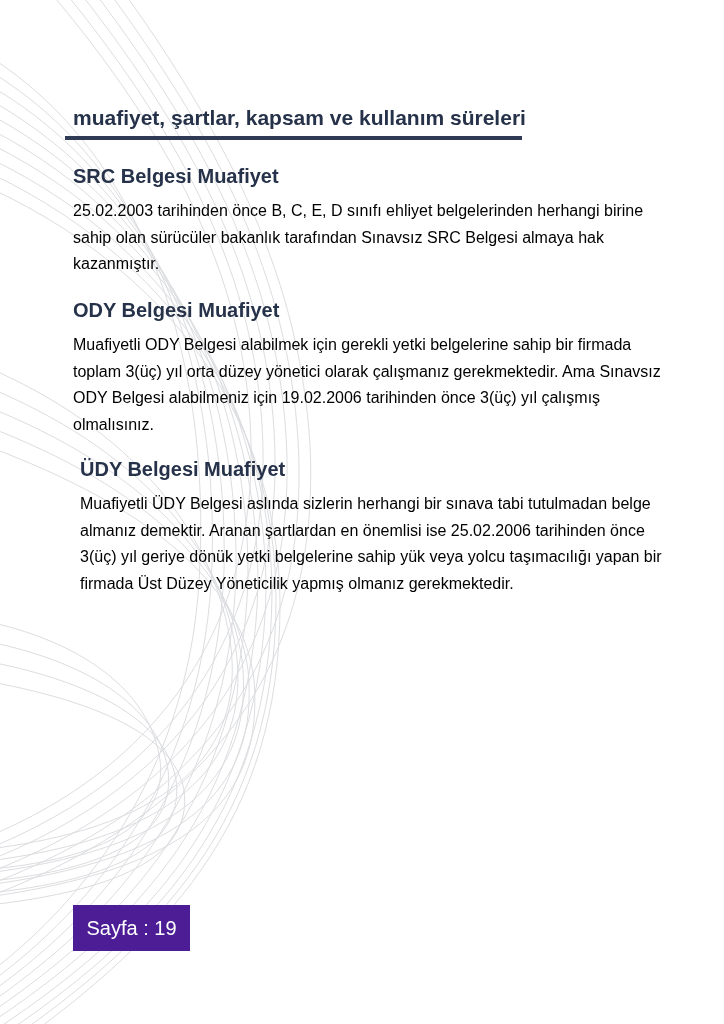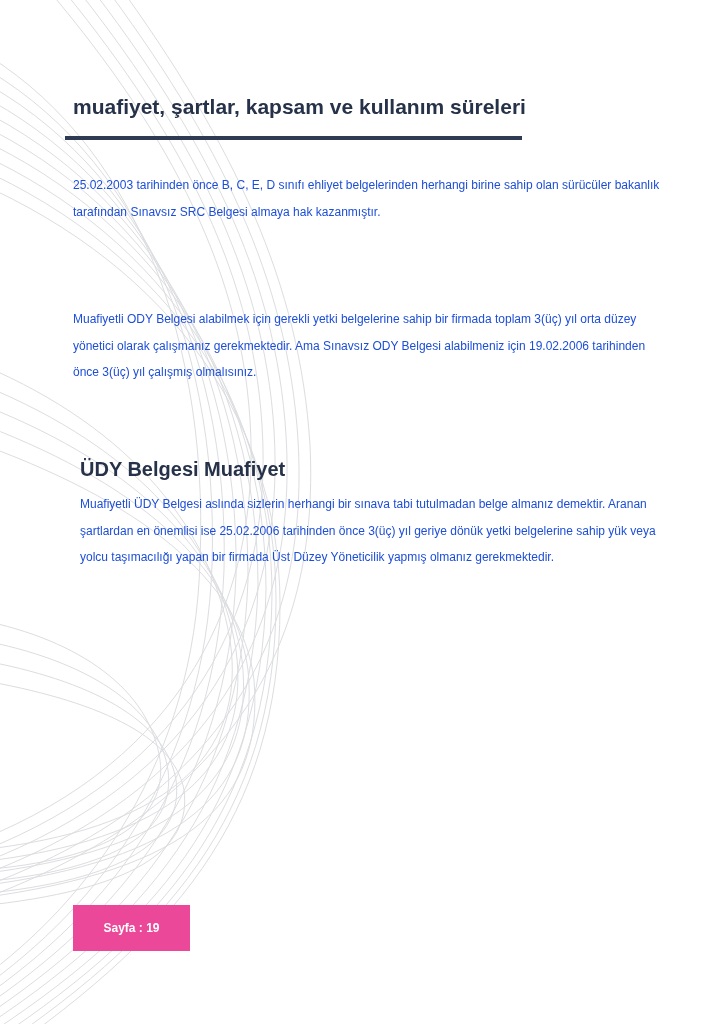--- a/index.html
+++ b/index.html
@@ -4,43 +4,43 @@
   <style>
     html, body { margin: 0; padding: 0; }
     body {
       width: 724px; height: 1024px; position: relative; overflow: hidden;
       background: #ffffff;
       font-family: "Liberation Sans", sans-serif;
     }
     .bg-lines { position: absolute; left: 0; top: 0; width: 724px; height: 1024px; z-index: 0; }
     .content { position: absolute; left: 0; top: 0; width: 724px; height: 1024px; z-index: 1; }
     .page-title {
-      position: absolute; left: 73px; top: 95px;
+      position: absolute; left: 73px; top: 106px;
       font-size: 21px; font-weight: bold; color: #263249;
       white-space: nowrap;
     }
     .title-rule {
       position: absolute; left: 65px; top: 136px; width: 457px; height: 4px;
       background: #2f3b55;
     }
     .section { position: absolute; left: 73px; width: 590px; }
     .section h2 {
       margin: 0; font-size: 20px; font-weight: bold; color: #263249;
       line-height: 26px;
     }
     .section p {
-      margin: 9px 0 0 0; font-size: 12px; color: #1d4ed8;
+      margin: 9px 0 0 0; font-size: 16px; color: #000000;
       line-height: 26.5px;
     }
     .s1 { top: 163px; }
     .s2 { top: 297px; }
     .s3 { top: 456px; margin-left: 7px; }
     .page-badge {
       position: absolute; left: 73px; top: 905px; width: 117px; height: 46px;
-      background: #ec4899; color: #ffffff; font-weight: bold; font-size: 12px;
+      background: #4c1d95; color: #ffffff; font-weight: normal; font-size: 20px;
       display: flex; align-items: center; justify-content: center;
     }
   </style>
 </head>
 <body>
 
 <svg class="bg-lines" viewBox="0 0 724 1024" xmlns="http://www.w3.org/2000/svg">
   <g fill="none" stroke="#dcdde0" stroke-width="1">
 
     <path d="M-40 40 C 120 120, 210 320, 200 560 C 195 760, 90 900, -20 980"></path>
@@ -72,24 +72,26 @@
     <path d="M-20 660 C 90 680, 166 720, 176 780 C 184 840, 126 880, -20 894"></path>
     <path d="M-20 680 C 95 700, 174 735, 184 790 C 192 850, 134 890, -20 906"></path>
   </g>
 </svg>
 
 <div class="content">
   <div class="page-title">muafiyet, şartlar, kapsam ve kullanım süreleri</div>
   <div class="title-rule"></div>
 
   <div class="section s1">
+    <h2>SRC Belgesi Muafiyet</h2>
     <p>25.02.2003 tarihinden önce B, C, E, D sınıfı ehliyet belgelerinden herhangi birine sahip olan sürücüler bakanlık tarafından Sınavsız SRC Belgesi almaya hak kazanmıştır.</p>
   </div>
 
   <div class="section s2">
+    <h2>ODY Belgesi Muafiyet</h2>
     <p>Muafiyetli ODY Belgesi alabilmek için gerekli yetki belgelerine sahip bir firmada toplam 3(üç) yıl orta düzey yönetici olarak çalışmanız gerekmektedir. Ama Sınavsız ODY Belgesi alabilmeniz için 19.02.2006 tarihinden önce 3(üç) yıl çalışmış olmalısınız.</p>
   </div>
 
   <div class="section s3">
     <h2>ÜDY Belgesi Muafiyet</h2>
     <p>Muafiyetli ÜDY Belgesi aslında sizlerin herhangi bir sınava tabi tutulmadan belge almanız demektir. Aranan şartlardan en önemlisi ise 25.02.2006 tarihinden önce 3(üç) yıl geriye dönük yetki belgelerine sahip yük veya yolcu taşımacılığı yapan bir firmada Üst Düzey Yöneticilik yapmış olmanız gerekmektedir.</p>
   </div>
 
   <div class="page-badge">
     <span>Sayfa : 19</span>

